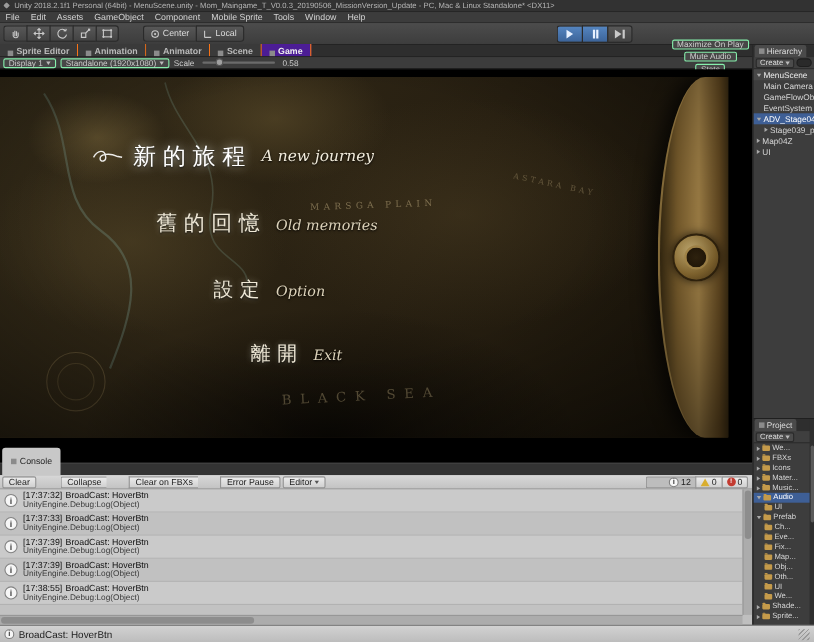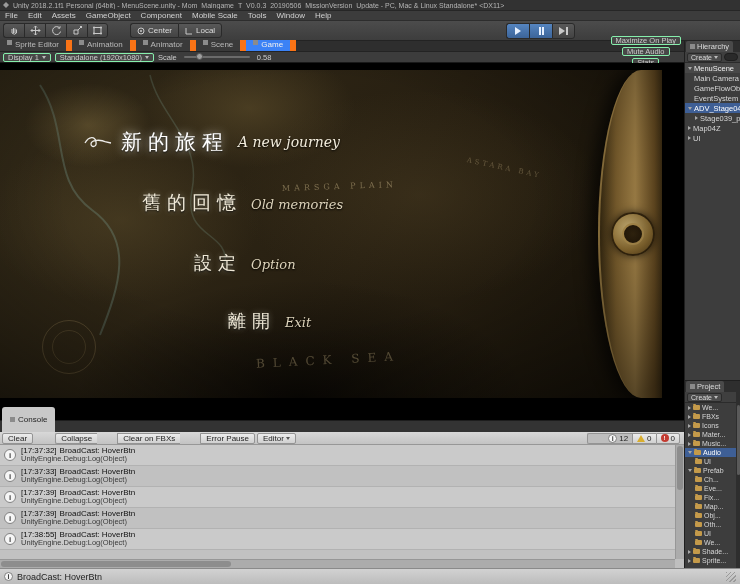--- a/index.html
+++ b/index.html
@@ -30,22 +30,22 @@
   .playbtn:first-child{border-radius:3px 0 0 3px;}
   .playbtn:last-child{border-right-width:1px;border-radius:0 3px 3px 0;}
   .playbtn.on{background:linear-gradient(#5585c0,#3c6499);}
   .tri-play{width:0;height:0;border-top:4px solid transparent;border-bottom:4px solid transparent;border-left:6px solid #e8f1ff;}
   .bar{width:2px;height:8px;background:#e8f1ff;}
   .playbtn .dim{border-left-color:#c9c9c9;}
   .playbtn .dimbar{background:#c9c9c9;}
 
   
   .tabrow{position:absolute;left:0;top:41px;width:684px;height:11px;background:#2e2e2e;display:flex;align-items:flex-end;border-bottom:1px solid #232323;}
-  .tab{height:11px;padding:0 7px;font-size:8px;color:#b9b9b9;background:#3a3a3a;border-right:6px solid #f97316;display:flex;align-items:flex-start;gap:3px;white-space:nowrap;}
-  .tab.active{background:#3b82f6;color:#efefef;margin-top:36px;}
+  .tab{height:11px;padding:0 7px;font-size:8px;color:#b9b9b9;background:#3a3a3a;border-right:1px solid #f97316;display:flex;align-items:flex-end;gap:3px;white-space:nowrap;font-weight:bold;}
+  .tab.active{background:#4c1d95;color:#efefef;margin-top:36px;}
   .ticon{width:5px;height:5px;background:#8b8b8b;display:inline-block;flex:none;}
 
   
   .gtoolbar{position:absolute;left:0;top:52px;width:684px;height:11px;background:#3c3c3c;border-bottom:1px solid #191919;display:flex;align-items:center;font-size:7.5px;color:#ccc;padding:0 3px;gap:4px;}
   .gdrop,.gbtn{display:flex;align-items:center;gap:3px;padding:0 4px;height:9px;background:#474747;border:1px solid #86efac;border-radius:2px;white-space:nowrap;}
   .darr{width:0;height:0;border-left:2.5px solid transparent;border-right:2.5px solid transparent;border-top:3px solid #bbb;flex:none;}
   .slider{width:66px;height:2px;background:#6b6b6b;border-radius:1px;position:relative;margin:0 3px;}
   .knob{position:absolute;left:18%;top:-3px;width:7px;height:7px;border-radius:50%;background:#a0a0a0;border:1px solid #555;}
   .gright{margin-left:auto;display:flex;gap:2px;align-items:center;flex-direction:column;}
 
@@ -154,21 +154,21 @@
     <span class="logo"></span>
     <span class="title">Unity 2018.2.1f1 Personal (64bit) - MenuScene.unity - Mom_Maingame_T_V0.0.3_20190506_MissionVersion_Update - PC, Mac &amp; Linux Standalone* &lt;DX11&gt;</span>
   </div>
 
   <div class="menubar">
     <span>File</span>
     <span>Edit</span>
     <span>Assets</span>
     <span>GameObject</span>
     <span>Component</span>
-    <span>Mobile Scale</span>
+    <span>Mobile Sprite</span>
     <span>Tools</span>
     <span>Window</span>
     <span>Help</span>
   </div>
 
   <div class="toolbar">
     <div class="tools">
       <div class="toolbtn">
         <svg width="11" height="11" viewBox="0 0 11 11">
             <path d="M3 8 V4 M4.5 8 V3 M6 8 V3.5 M7.5 8 V4.5 M3 8 q2.5 2.5 4.5 0" stroke="#c8c8c8" fill="none" stroke-width="1"></path>

